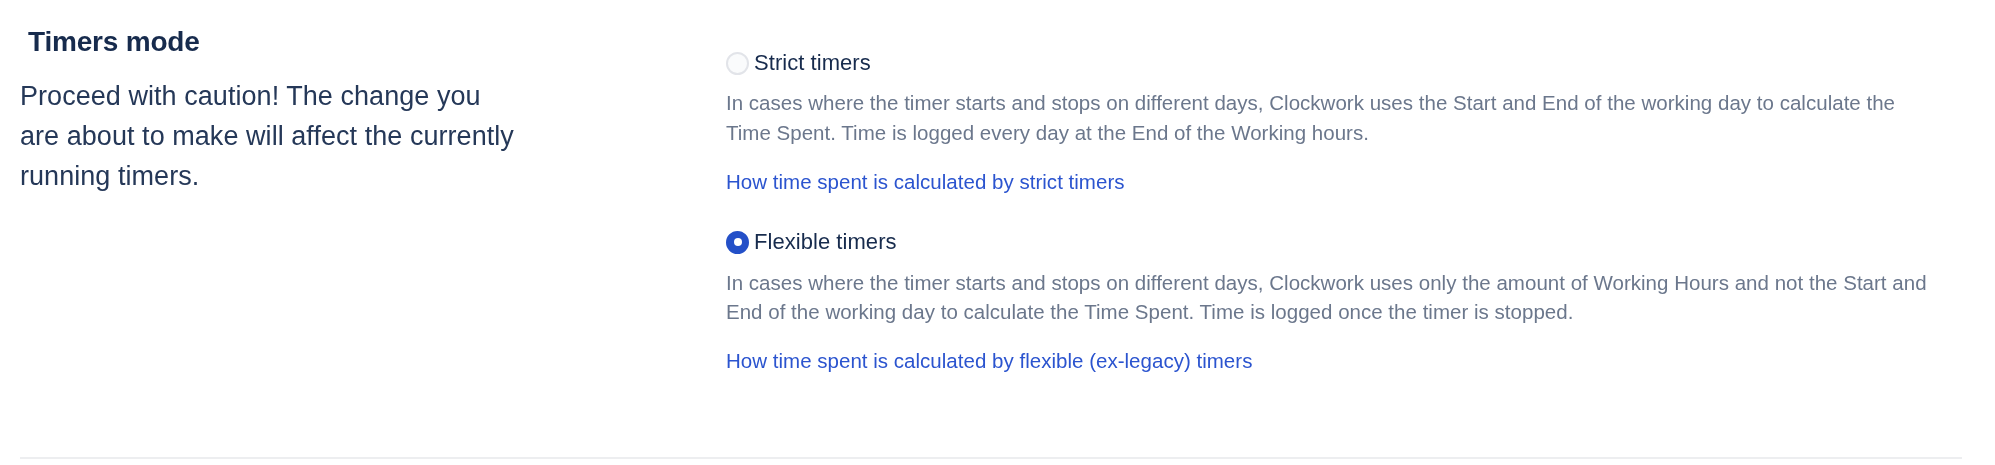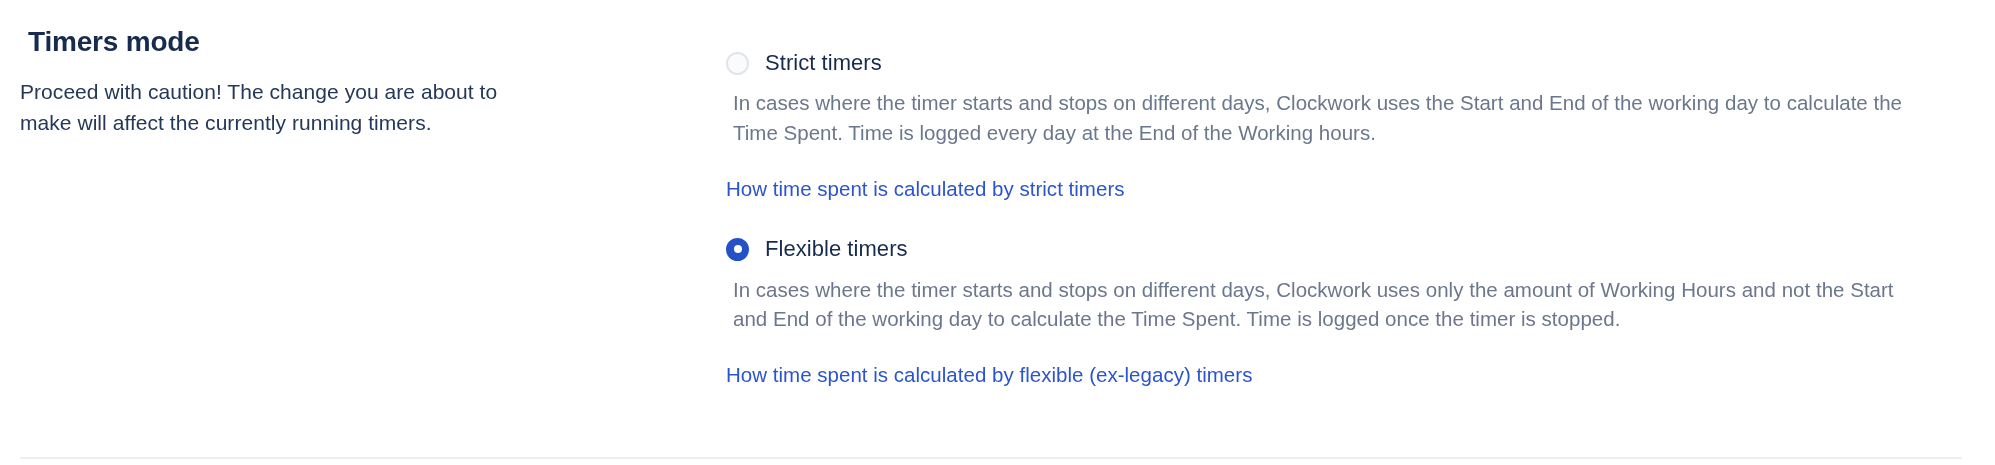--- a/index.html
+++ b/index.html
@@ -35,21 +35,21 @@
     font-size: 28px;
     font-weight: 700;
     color: #172B4D;
     letter-spacing: -0.2px;
     line-height: 1.15;
     margin: 8px;
   }
 
   .section-desc {
     margin: 19px 0 0 0;
-    font-size: 21px;
+    font-size: 27px;
     font-weight: 400;
     color: #253858;
     line-height: 1.47;
     letter-spacing: 0.05px;
     max-width: 500px;
   }
 
   
   .right-col {
     position: absolute;
@@ -64,21 +64,21 @@
 
   .radio-option {
     display: block;
     margin-bottom: 32px;
   }
   .radio-option:last-child { margin-bottom: 0; }
 
   .radio-row {
     display: flex;
     align-items: center;
-    gap: 16px;
+    gap: 5px;
     cursor: pointer;
   }
 
   .radio-mark {
     flex: 0 0 auto;
     width: 23px;
     height: 23px;
     border-radius: 50%;
     box-sizing: border-box;
     position: relative;
@@ -119,21 +119,21 @@
     margin-top: 12px;
     margin-left: 0px;
     max-width: 1205px;
   }
 
   .option-desc {
     font-size: 20.5px;
     color: #6B778C;
     line-height: 1.46;
     letter-spacing: 0.02px;
-    margin: 7px;
+    margin: 0;
   }
 
   .option-link {
     display: inline-block;
     margin-top: 19px;
     font-size: 20.5px;
     color: #2B54CF;
     text-decoration: none;
     line-height: 1.46;
     letter-spacing: 0.02px;

